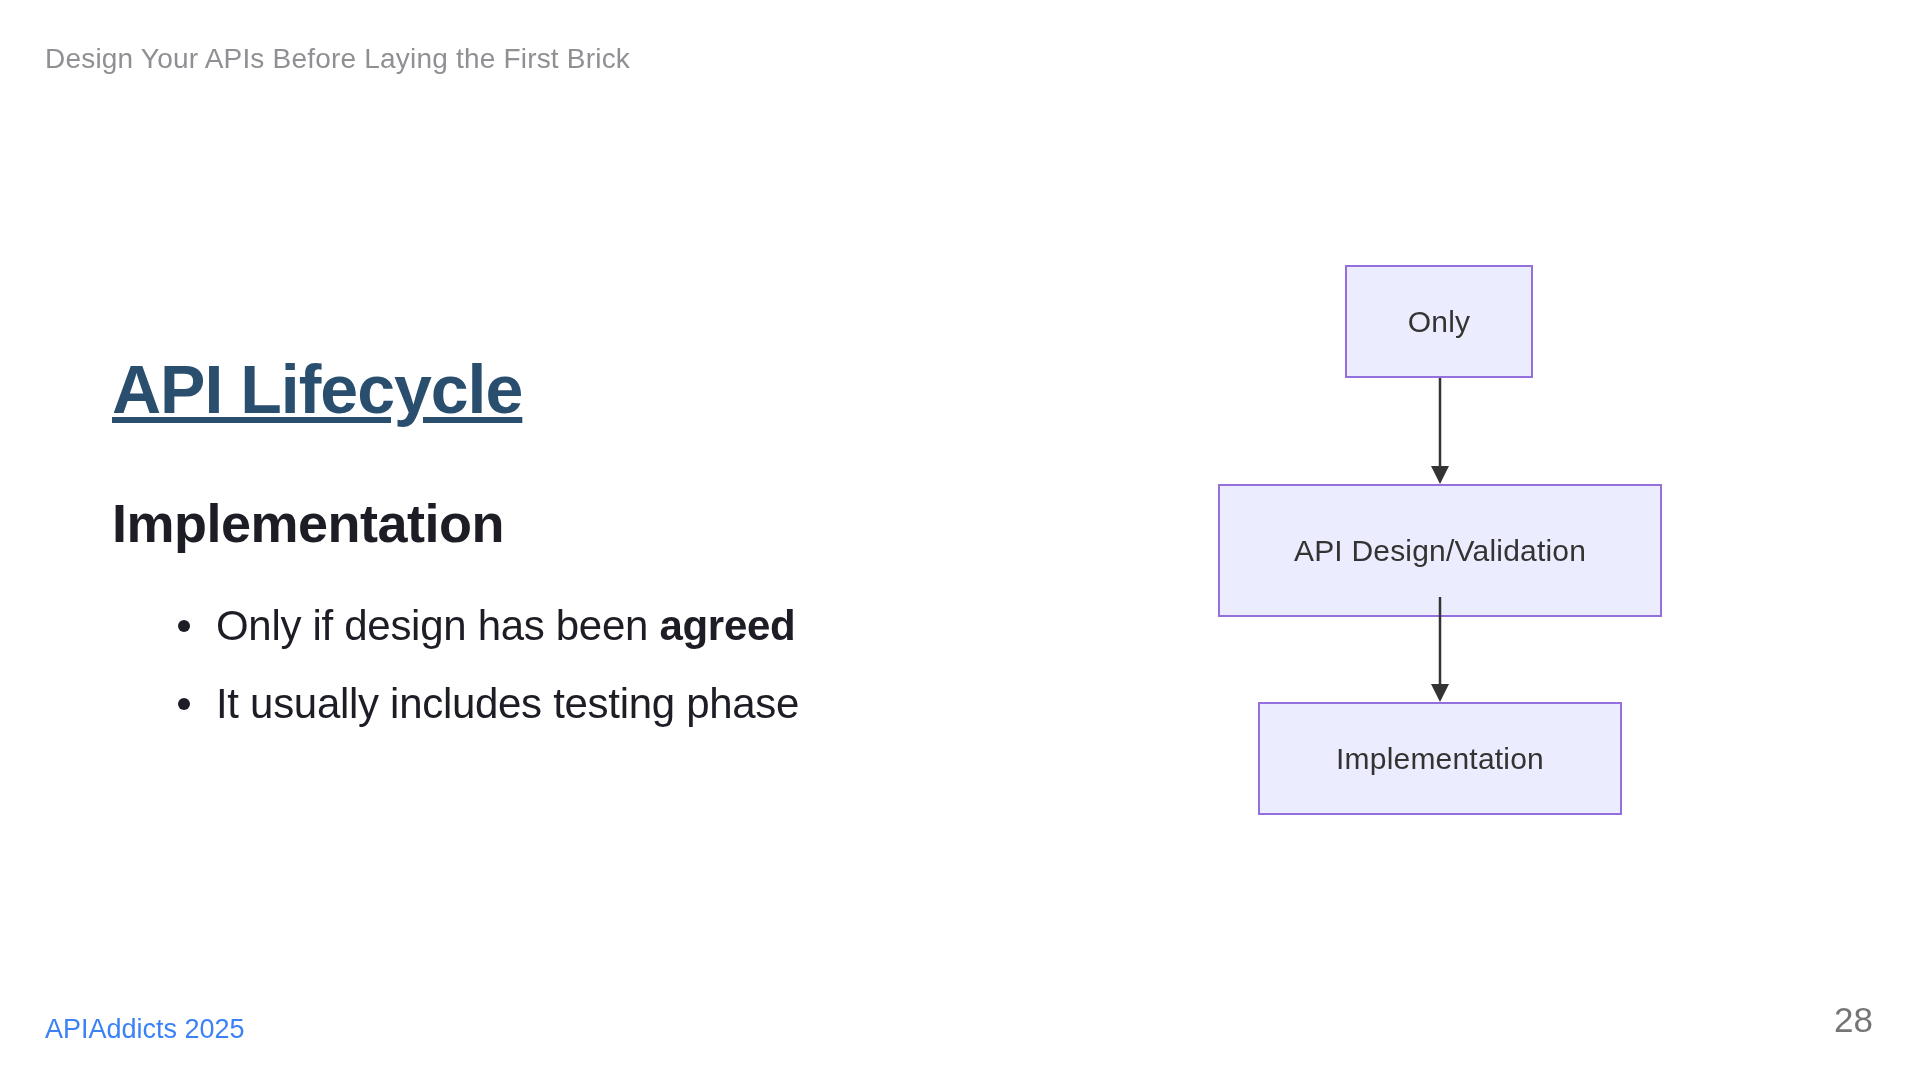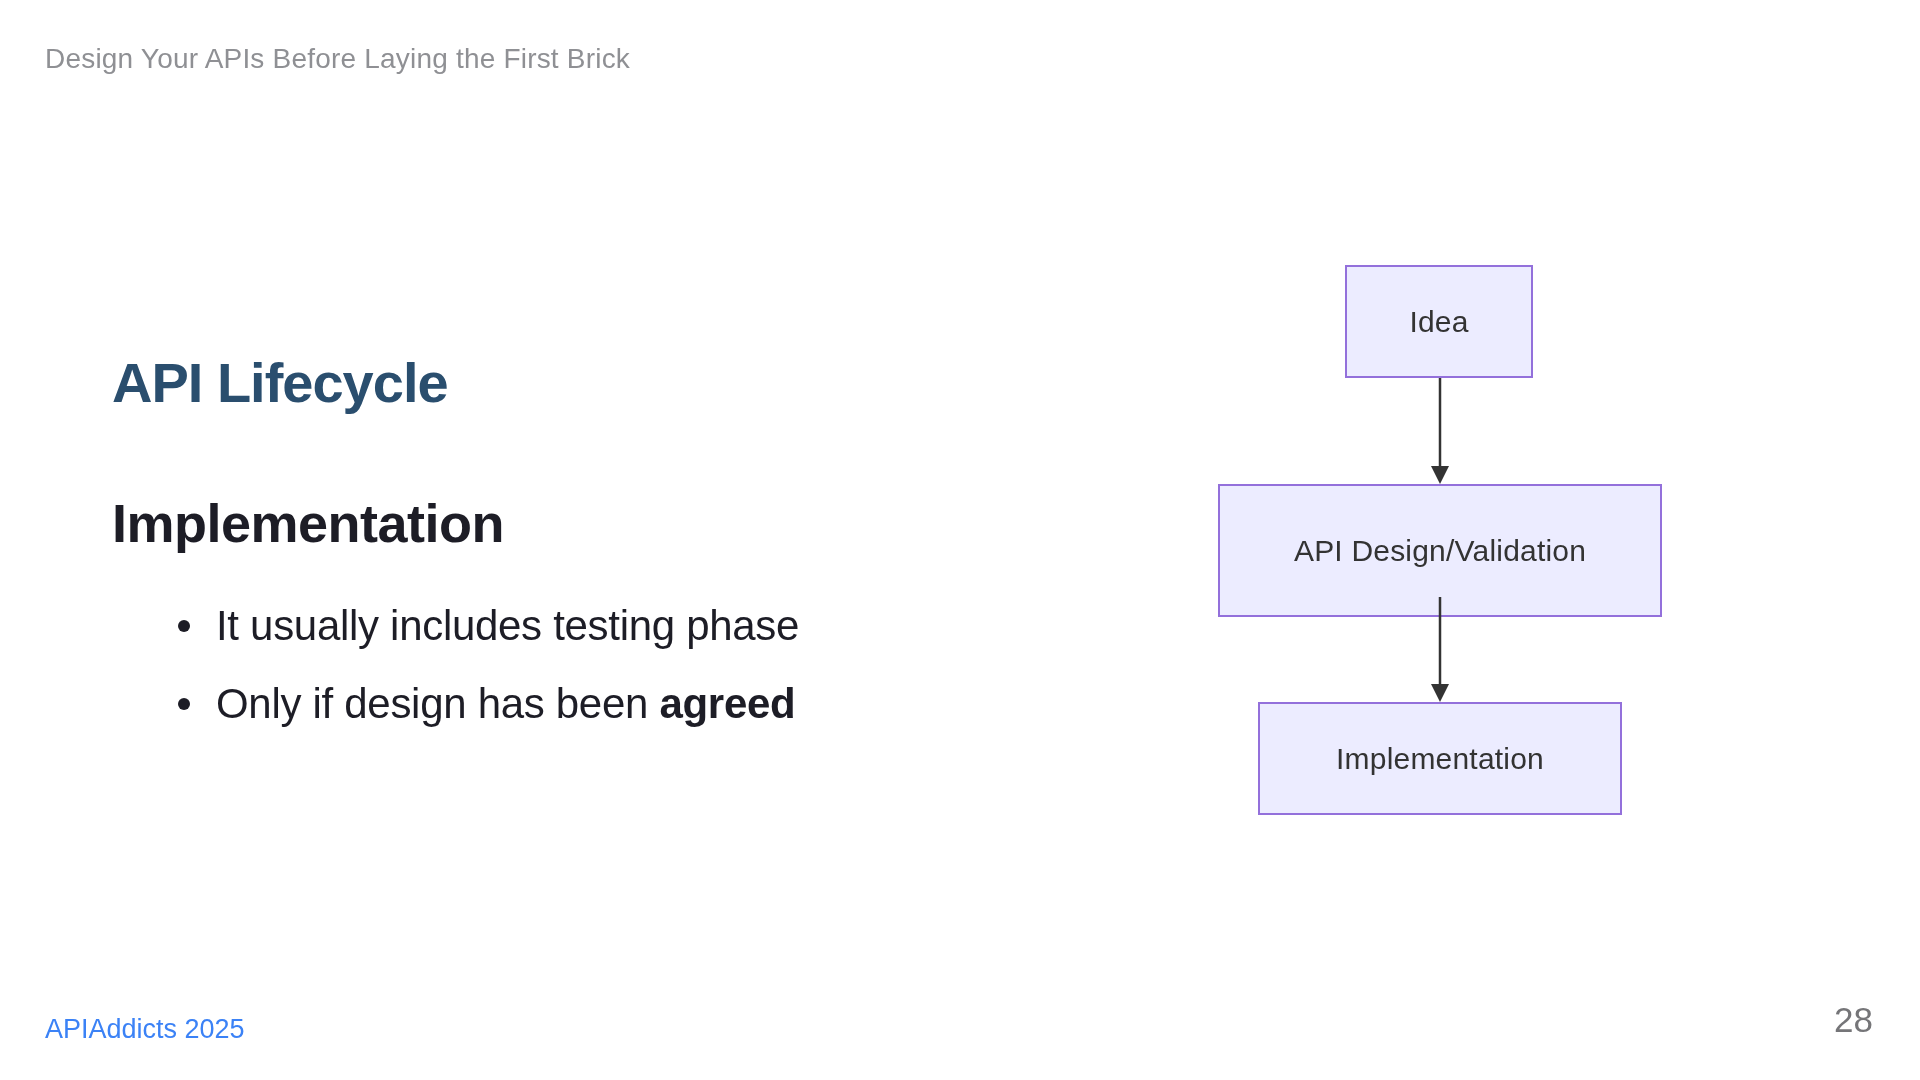--- a/index.html
+++ b/index.html
@@ -22,25 +22,26 @@
     font-size: 28px;
     line-height: 1.1;
     color: #8F9094;
     letter-spacing: 0.2px;
     margin-top: 8px;
   }
   .title {
     position: absolute;
     left: 112px;
     top: 352px;
-    font-size: 56px;
+    font-size: 68px;
     font-weight: 700;
     letter-spacing: -1px;
     color: #2A4E6E;
     line-height: 1.1;
+    text-decoration: underline;
   }
   .subtitle {
     position: absolute;
     left: 112px;
     top: 494px;
     font-size: 54px;
     font-weight: 700;
     letter-spacing: -0.5px;
     color: #1D1D26;
     line-height: 1.1;
@@ -117,31 +118,31 @@
 <div class="slide">
 
   <div class="slide-header">Design Your APIs Before Laying the First Brick</div>
 
   <h1 class="title">API Lifecycle</h1>
 
   <h2 class="subtitle">Implementation</h2>
 
   <ul class="bullets">
     <li>
-      <span>It usually includes testing phase</span><strong></strong>
+      <span>Only if design has been </span><strong>agreed</strong>
     </li>
     <li>
-      <span>Only if design has been </span><strong>agreed</strong>
+      <span>It usually includes testing phase</span><strong></strong>
     </li>
   </ul>
 
   <div class="diagram">
 
     <div class="node node-idea">
-      <span>Idea</span>
+      <span>Only</span>
     </div>
 
     <svg class="arrow arrow-1" viewBox="0 0 22 106" xmlns="http://www.w3.org/2000/svg">
       <line x1="11" y1="0" x2="11" y2="90" stroke="#333333" stroke-width="2.5"></line>
       <polygon points="2,88 20,88 11,106" fill="#333333"></polygon>
     </svg>
 
     <div class="node node-api">
       <span>API Design/Validation</span>
     </div>

